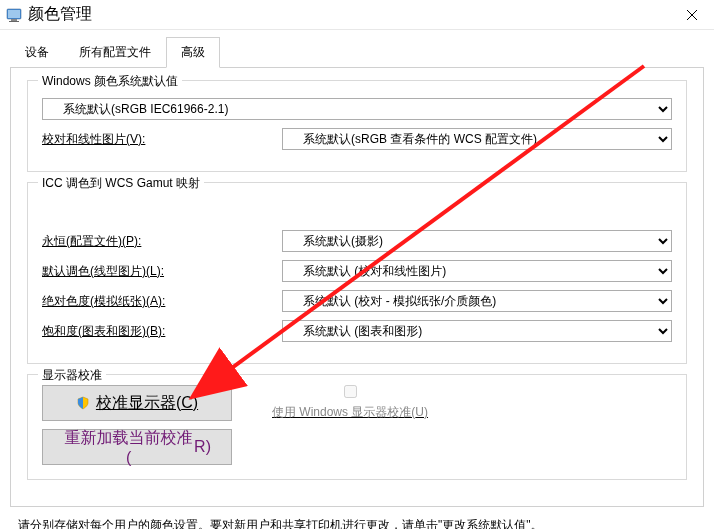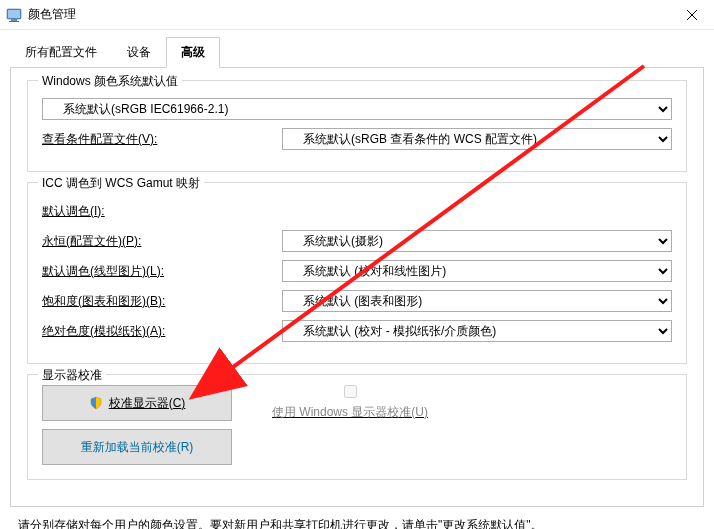--- a/index.html
+++ b/index.html
@@ -1,33 +1,33 @@
 <!DOCTYPE html>
 <html><head>
 <meta charset="utf-8">
 <style>
 * { box-sizing: border-box; margin: 0; padding: 0; }
 body { font-family: "Microsoft YaHei", "Segoe UI", sans-serif; font-size: 12px; color: #000; background: #fff; width: 714px; height: 529px; overflow: hidden; position: relative; }
 .titlebar { display: flex; align-items: center; height: 30px; padding: 0 0 0 6px; border-bottom: 1px solid #e8e8e8; }
 .titlebar .icon { width: 16px; height: 16px; margin-right: 6px; display: flex; align-items: center; justify-content: center; }
-.titlebar .title { flex: 1; font-size: 12px; }
+.titlebar .title { flex: 1; font-size: 16px; }
 .titlebar .close { width: 45px; height: 30px; display: flex; align-items: center; justify-content: center; cursor: pointer; }
 .tabs { display: flex; margin: 6px 0 0 10px; }
 .tab { padding: 6px 14px; font-size: 12px; cursor: pointer; border: 1px solid transparent; position: relative; top: 1px; }
-.tab.active { border: 1px solid #d0d0d0; border-bottom: 1px solid #fff; background: #fff; font-weight: bold; }
+.tab.active { border: 1px solid #d0d0d0; border-bottom: 1px solid #fff; background: #fff; }
 .panel { border: 1px solid #d0d0d0; margin: 0 10px 0 10px; padding: 12px 16px 16px 16px; }
 .group { border: 1px solid #d9d9d9; margin-bottom: 10px; padding: 10px 14px 14px 14px; position: relative; text-decoration: underline; }
 .group-title { position: absolute; top: -8px; left: 10px; background: #fff; padding: 0 4px; font-size: 12px; }
 .row { display: flex; align-items: center; margin: 6px 0; min-height: 24px; }
 .row-label { width: 240px; font-size: 12px; }
 .row-label .ul { text-decoration: underline; }
 .row-select { flex: 1; }
 select { width: 100%; height: 22px; font-size: 12px; border: 1px solid #adadad; background: #fff; padding: 0 16px; }
-.btn { height: 28px; padding: 17px 20px; border: 1px solid #adadad; background: #e1e1e1; font-size: 12px; cursor: pointer; display: inline-flex; align-items: center; justify-content: center; }
-.btn:disabled { color: #0369a1; cursor: default; }
+.btn { height: 28px; padding: 17px 20px; border: 1px solid #adadad; background: #e1e1e1; font-size: 16px; cursor: pointer; display: inline-flex; align-items: center; justify-content: center; }
+.btn:disabled { color: #701a75; cursor: default; }
 .calib-row { display: flex; align-items: center; gap: 40px; margin-bottom: 8px; }
 .btn-wide { width: 190px; }
 .shield { margin-right: 6px; display: inline-flex; }
 .checkbox-wrap { display: flex; align-items: center; gap: 6px; color: #888; flex-direction: column; }
 .checkbox-wrap input { width: 13px; height: 13px; }
 .footer-text { margin: 10px 12px 0 18px; font-size: 12px; }
 .arrow { position: absolute; pointer-events: none; z-index: 100; }
 </style>
 </head>
 <body>
@@ -43,58 +43,57 @@
   </span>
   <span class="title">颜色管理</span>
   <div class="close">
     <svg width="10" height="10" viewBox="0 0 10 10">
         <path d="M0 0 L10 10 M10 0 L0 10" stroke="#000" stroke-width="1"></path>
       </svg>
   </div>
 </div>
 
 <div class="tabs">
+  <div class="tab">设备</div>
   <div class="tab">所有配置文件</div>
-  <div class="tab">设备</div>
   <div class="tab active">高级</div>
 </div>
 
 <div class="panel">
 
   <div class="group">
     <div class="group-title">Windows 颜色系统默认值</div>
     <div class="row">
       <div class="row-select"><select><option>系统默认(sRGB IEC61966-2.1)</option></select></div>
     </div>
     <div class="row">
-      <div class="row-label"><span>查看条件配置文件(</span><span class="ul">V</span><span>):</span></div>
+      <div class="row-label"><span>校对和线性图片(</span><span class="ul">V</span><span>):</span></div>
       <div class="row-select"><select><option>系统默认(sRGB 查看条件的 WCS 配置文件)</option></select></div>
     </div>
   </div>
 
   <div class="group">
     <div class="group-title">ICC 调色到 WCS Gamut 映射</div>
     <div class="row">
-      <div class="row-label"><span>默认调色(</span><span class="ul">I</span><span>):</span></div>
     </div>
     <div class="row">
       <div class="row-label"><span>永恒(配置文件)(</span><span class="ul">P</span><span>):</span></div>
       <div class="row-select"><select><option>系统默认(摄影)</option></select></div>
     </div>
     <div class="row">
       <div class="row-label"><span>默认调色(线型图片)(</span><span class="ul">L</span><span>):</span></div>
       <div class="row-select"><select><option>系统默认 (校对和线性图片)</option></select></div>
     </div>
     <div class="row">
+      <div class="row-label"><span>绝对色度(模拟纸张)(</span><span class="ul">A</span><span>):</span></div>
+      <div class="row-select"><select><option>系统默认 (校对 - 模拟纸张/介质颜色)</option></select></div>
+    </div>
+    <div class="row">
       <div class="row-label"><span>饱和度(图表和图形)(</span><span class="ul">B</span><span>):</span></div>
       <div class="row-select"><select><option>系统默认 (图表和图形)</option></select></div>
-    </div>
-    <div class="row">
-      <div class="row-label"><span>绝对色度(模拟纸张)(</span><span class="ul">A</span><span>):</span></div>
-      <div class="row-select"><select><option>系统默认 (校对 - 模拟纸张/介质颜色)</option></select></div>
     </div>
   </div>
 
   <div class="group">
     <div class="group-title">显示器校准</div>
     <div class="calib-row">
       <button class="btn btn-wide">
         <span class="shield">
           <svg width="14" height="14" viewBox="0 0 14 14">
             <path d="M7 1 L12 3 L12 7 C12 10 7 13 7 13 C7 13 2 10 2 7 L2 3 Z" fill="#ffc400" stroke="#c08800" stroke-width="0.5"></path>

